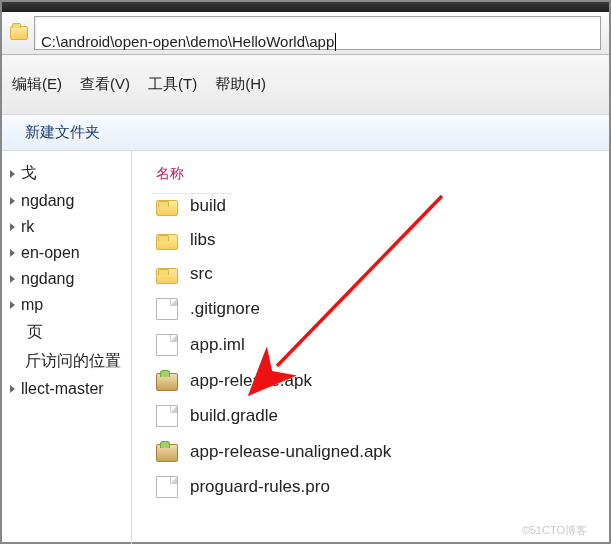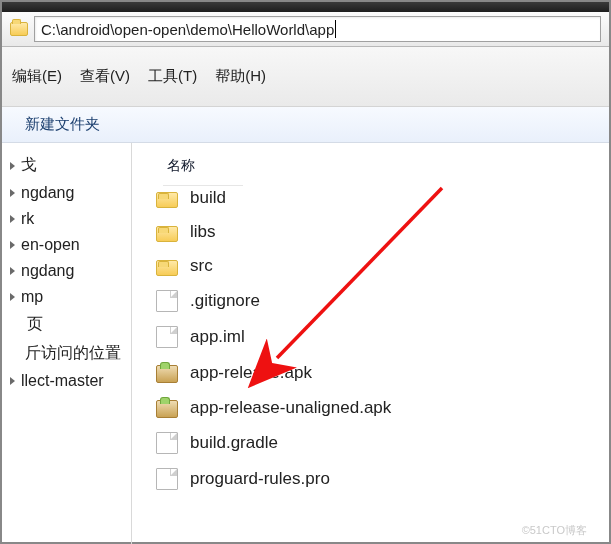--- a/index.html
+++ b/index.html
@@ -13,22 +13,22 @@
     height: 10px;
   }
   .addressbar {
     display: flex; align-items: center; gap: 6px;
     background: linear-gradient(#fcfcfc, #e9e9e9);
     padding: 4px 8px;
     border-bottom: 1px solid #b8b8b8;
   }
   .addr-input {
     flex: 1; height: 26px; border: 1px solid #a0a0a0;
-    background: #fff; display: flex; align-items: center;
-    padding: 8px 6px; font-size: 15px; color: #222;
+    background: #fff; display: flex; 
+    padding: 16px 6px; font-size: 15px; color: #222;
     box-shadow: inset 1px 1px 2px rgba(0,0,0,.08);
   }
   .addr-text { flex: 0 0 auto; }
   .caret { width: 1px; height: 18px; background: #000; margin-left: 1px; }
 
   
   .menubar {
     display: flex; gap: 18px; padding: 20px 10px;
     font-size: 15px; color: #222;
     background: linear-gradient(#f7f7f7, #eaeaea);
@@ -47,21 +47,21 @@
   
   .split { display: flex; height: calc(100% - 10px - 36px - 34px - 40px); }
   .nav {
     width: 130px; border-right: 1px solid #d9d9d9;
     padding: 8px 0 0 0; font-size: 16px; color: #222;
   }
   .nav .navitem { padding: 4px 10px 4px 8px; display: flex; align-items: center; gap: 6px; white-space: nowrap; overflow: hidden; }
   .nav .tri { width: 0; height: 0; border-left: 5px solid #6a6a6a; border-top: 4px solid transparent; border-bottom: 4px solid transparent; display: inline-block; }
 
   .content { flex: 1; position: relative; padding: 10px 12px 0 20px; }
-  .col-header { font-size: 14px; color: #0f172a; padding: 4px 0 10px 4px; border-bottom: 1px solid #e6e6e6; width: 80px; margin-left: 11px; }
+  .col-header { font-size: 14px; color: #be185d; padding: 4px 0 10px 4px; border-bottom: 1px solid #e6e6e6; width: 80px; }
 
   .filelist { display: flex; flex-direction: column; gap: 10px; }
   .file { display: flex; align-items: center; gap: 12px; font-size: 17px; color: #222; padding: 2px 4px; }
 
   
   .ico { width: 22px; height: 22px; position: relative; flex: 0 0 22px; }
   .ico-folder {
     background: linear-gradient(#ffe9a8, #f7cc57);
     border: 1px solid #d9b33c; border-radius: 2px;
     height: 16px; margin-top: 4px;
@@ -183,26 +183,26 @@
           </div>
         <div class="file">
             <span class="ico ico-file"></span>
             <span>app.iml</span>
           </div>
         <div class="file">
             <span class="ico ico-apk"></span>
             <span>app-release.apk</span>
           </div>
         <div class="file">
+            <span class="ico ico-file"></span>
+            <span>build.gradle</span>
+          </div>
+        <div class="file">
             <span class="ico ico-apk"></span>
             <span>app-release-unaligned.apk</span>
-          </div>
-        <div class="file">
-            <span class="ico ico-file"></span>
-            <span>build.gradle</span>
           </div>
         <div class="file">
             <span class="ico ico-file"></span>
             <span>proguard-rules.pro</span>
           </div>
       </div>
 
       <svg class="arrow-svg" width="480" height="420">
         <defs>
           <marker id="ah" markerWidth="14" markerHeight="12" refX="2" refY="6" orient="auto">

